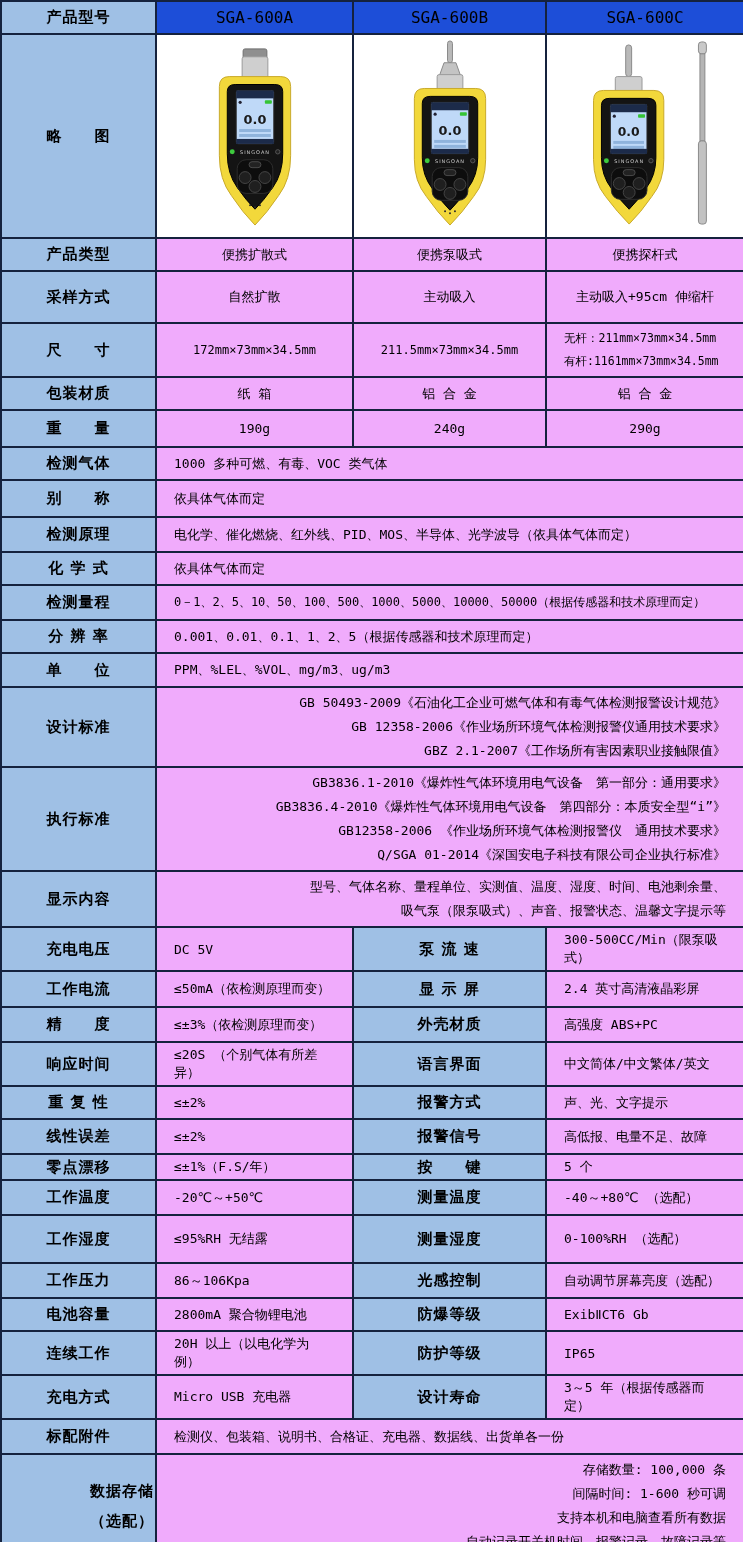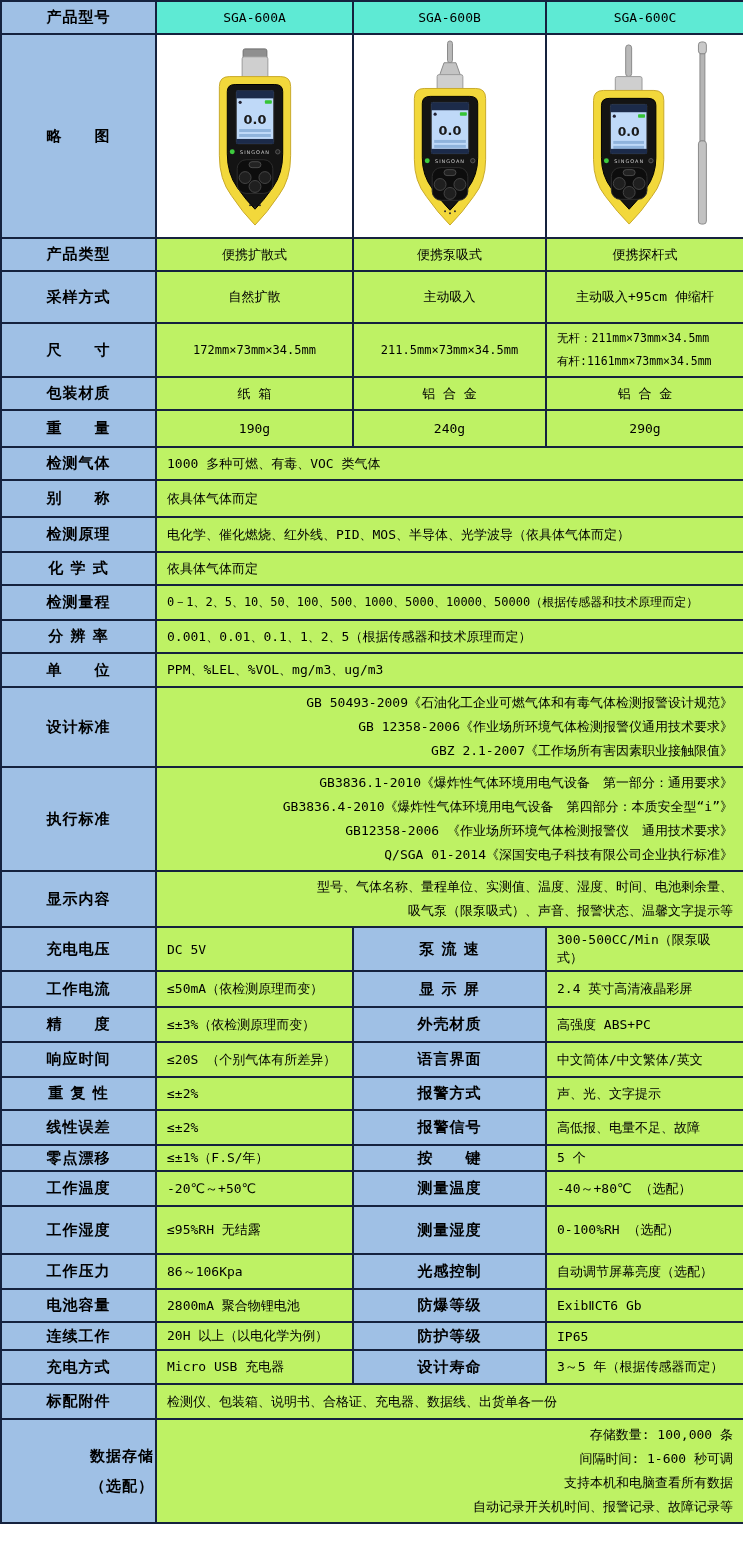--- a/index.html
+++ b/index.html
@@ -1,26 +1,26 @@
 <!DOCTYPE html>
 <html><head>
 <meta charset="utf-8">
 <style>
   html,body{margin:0;padding:0;background:#ffffff;}
   .wrap{width:743px;}
   table.spec{border-collapse:collapse;table-layout:fixed;width:743px;
     font-family:"DejaVu Sans","Liberation Sans",sans-serif;color:#000;}
   table.spec td{border:2px solid #15223E;overflow:hidden;vertical-align:middle;}
   td.lbl{background:#9FC0E5;font-weight:bold;text-align:center;font-size:15px;letter-spacing:1px;margin-left:32px;}
-  td.val{background:#bef264;font-size:13px;
+  td.val{background:#f0abfc;font-size:13px;
     font-family:"DejaVu Sans Mono","DejaVu Sans",monospace;margin-top:20px;}
   td.val.center{text-align:center;}
-  td.val.left{text-align:left;padding:3px 10px;}
+  td.val.left{text-align:left;padding:3px 17px;}
   td.imgcell{background:#ffffff;text-align:center;vertical-align:middle;padding:2px 0;}
-  td.hmodel{background:#5eead4;font-size:13px;text-align:center;
+  td.hmodel{background:#1d4ed8;font-size:16px;text-align:center;
     font-family:"DejaVu Sans Mono","DejaVu Sans",monospace;}
   .lines div{line-height:24px;text-align:right;}
   .lines-tight div{line-height:23px;}
   .lbl .lines div{line-height:30px;letter-spacing:1px;}
   .dev{display:inline-block;}
 </style>
 </head>
 <body>
 
 <div class="wrap">

